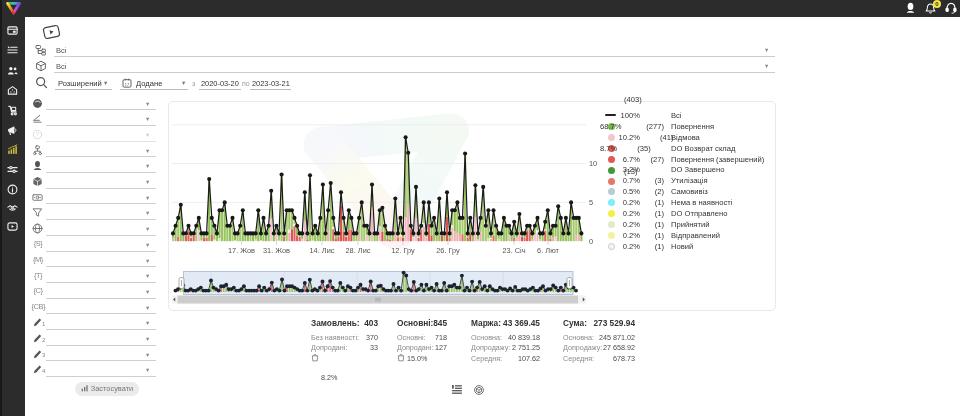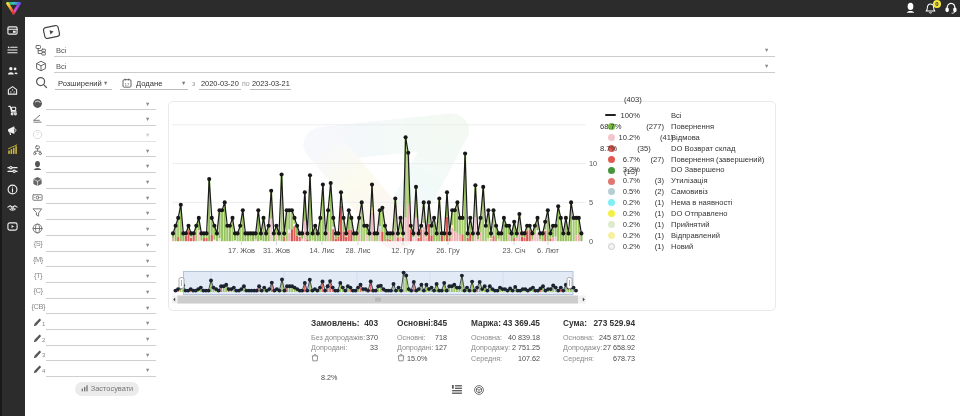--- a/index.html
+++ b/index.html
@@ -1143,21 +1143,21 @@
     <span style="position:absolute;left:608px;top:243.0px;width:7px;height:7px;border-radius:50%;background:#f4f4f4;border:1px solid #c9c9c9;box-sizing:border-box"></span>
     <span style="position:absolute;left:600px;top:241.8px;width:40px;text-align:right" class="lg">0.2%</span>
     <span style="position:absolute;left:624px;top:241.8px;width:40px;text-align:right" class="lg">(1)</span>
     <span style="position:absolute;left:671px;top:241.8px;white-space:nowrap" class="lg">Новий</span>
 
 <div style="position:absolute;left:311px;top:318px;width:67px;height:11px">
       <span style="position:absolute;left:0;top:0" class="st">Замовлень:</span>
       <span style="position:absolute;right:0;top:0" class="st">403</span>
     </div>
     <div style="position:absolute;left:311px;top:332.5px;width:67px;height:10px">
-      <span style="position:absolute;left:0;top:0" class="ss">Без допродажів:</span>
+      <span style="position:absolute;left:0;top:0" class="ss">Без наявності:</span>
       <span style="position:absolute;right:0;top:0" class="sv">370</span>
     </div>
     <div style="position:absolute;left:311px;top:343.1px;width:67px;height:10px">
       <span style="position:absolute;left:0;top:0" class="ss">Допродані:</span>
       <span style="position:absolute;right:0;top:0" class="sv">33</span>
     </div>
     <svg style="position:absolute;left:311px;top:353.20000000000005px" width="8" height="9" viewBox="0 0 12 13" fill="none" stroke="#777" stroke-width="1.2">
       <path d="M2,4 L10,4 L9.3,11.5 L2.7,11.5 Z"></path>
       <path d="M4,4 C4,1 8,1 8,4"></path>
     </svg>

